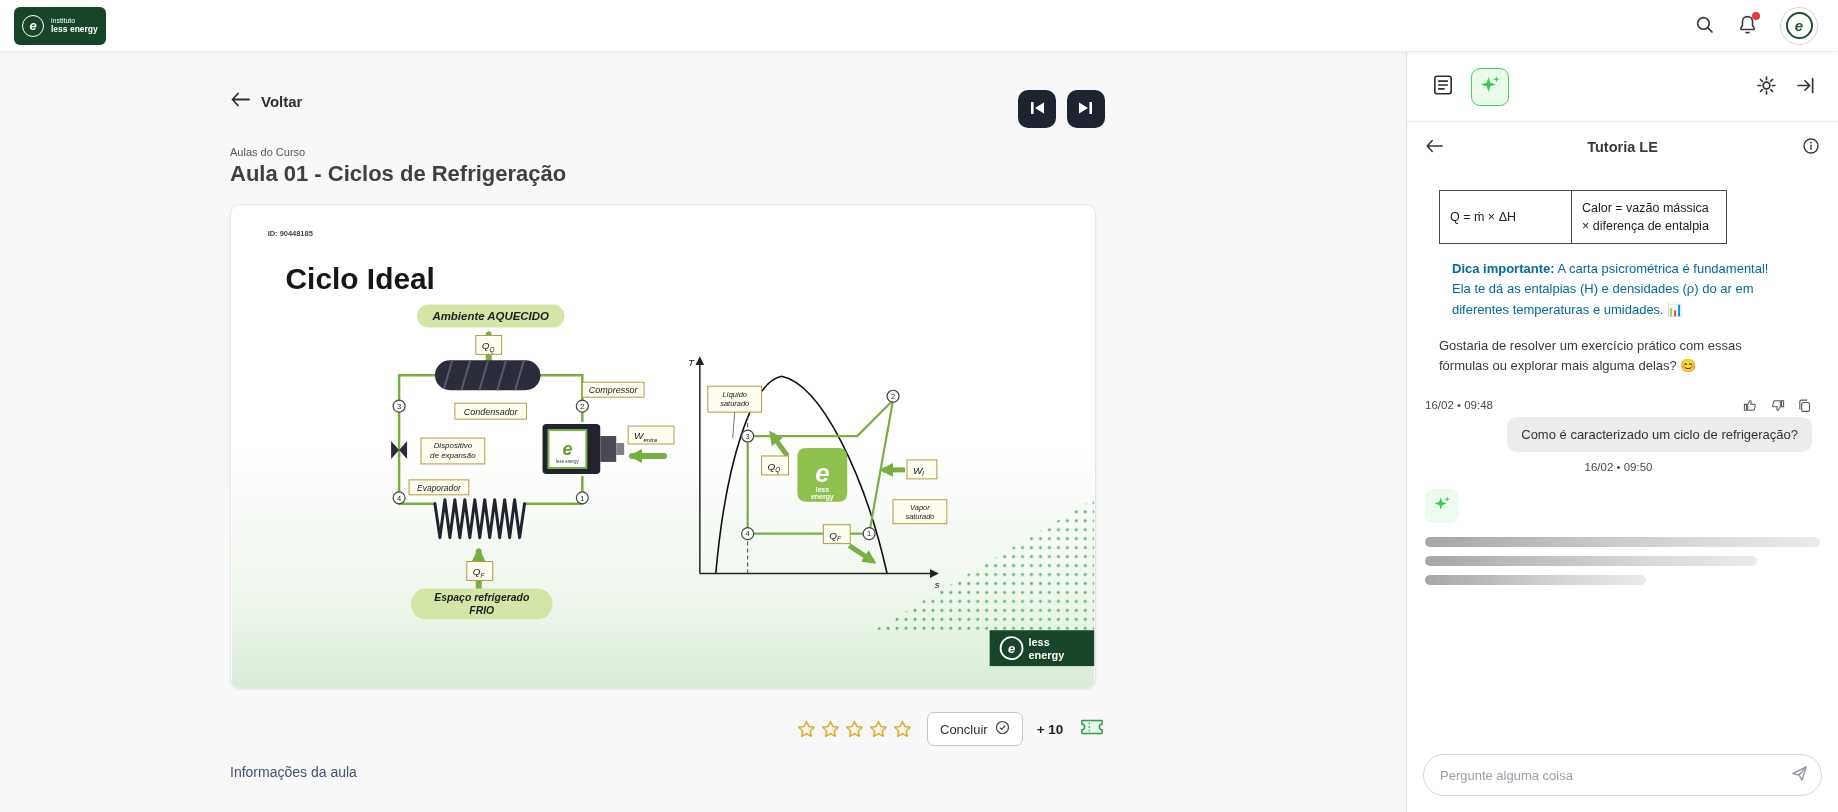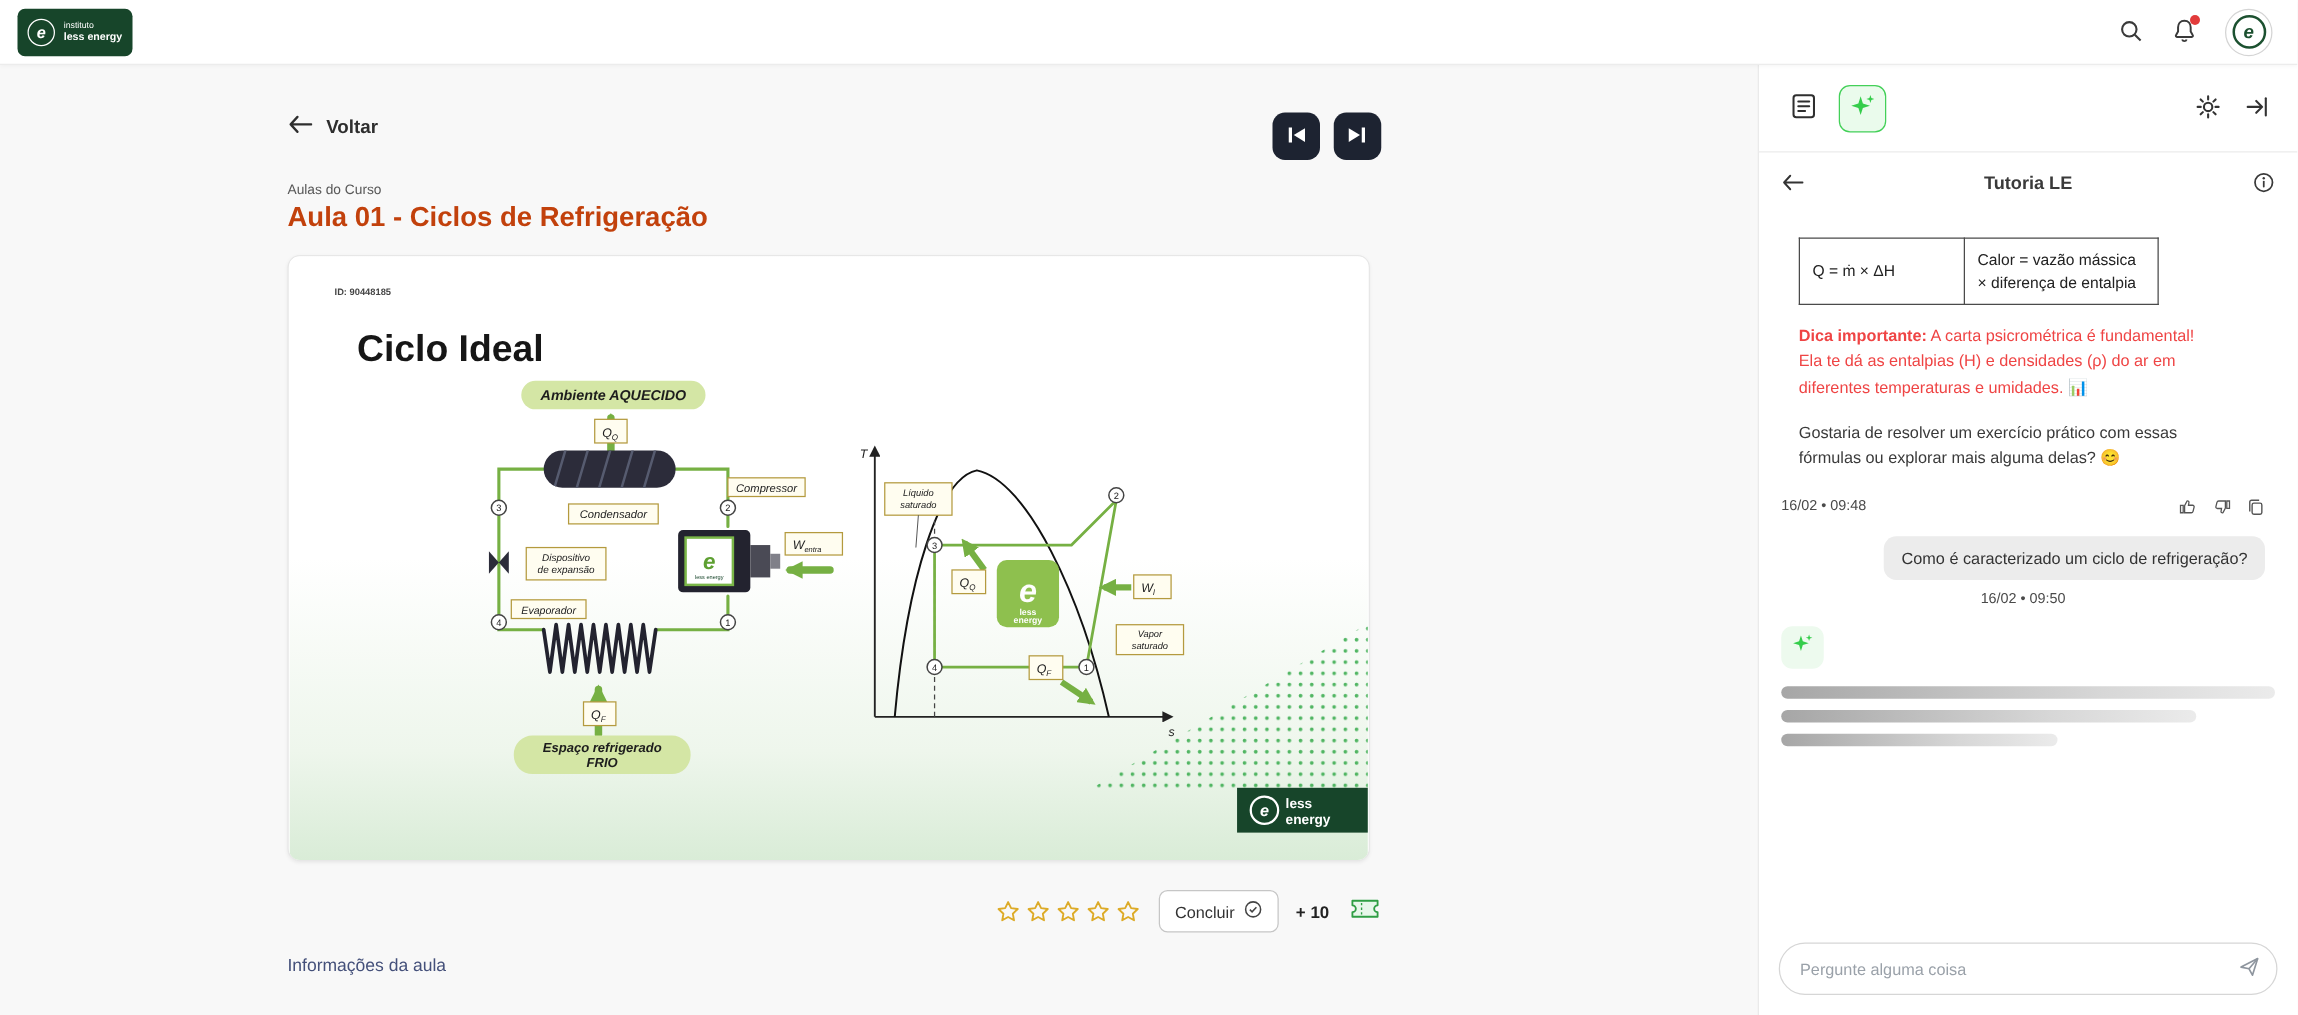--- a/index.html
+++ b/index.html
@@ -45,21 +45,21 @@
   .content { display:flex; height:760px; }
   .lesson { position:relative; flex:1; background:#f8f8f8; }
   .tutor { width:432px; background:#fff; border-left:1px solid #e3e3e3; display:flex; flex-direction:column; }
   
   .back-link { position:absolute; left:230px; top:40px; display:flex; align-items:center; gap:11px;
     font-size:15px; font-weight:bold; color:#2e2e2e; cursor:pointer; }
   .nav-buttons { position:absolute; left:1018px; top:38px; display:flex; gap:11px; }
   .nav-btn { width:38px; height:38px; background:#1d2331; border:none; border-radius:10px;
     display:flex; align-items:center; justify-content:center; cursor:pointer; }
   .breadcrumb { position:absolute; left:230px; top:94px; font-size:11px; color:#575757; }
-  .lesson-title { position:absolute; left:230px; top:109px; margin:0; font-size:22px; font-weight:bold; color:#c2410c; }
+  .lesson-title { position:absolute; left:230px; top:109px; margin:0; font-size:22px; font-weight:bold; color:#404040; }
   .slide-card { position:absolute; left:230px; top:152px; width:866px; height:485px; background:#fff;
     border:1px solid #e7e7e7; border-radius:10px; overflow:hidden; box-shadow:0 1px 3px rgba(0,0,0,.06); }
   .actions-row { position:absolute; left:796px; top:660px; display:flex; align-items:center; gap:14px; }
   .stars { display:flex; gap:3px; }
   .star-btn { background:none; border:none; padding:0; cursor:pointer; display:flex; }
   .concluir-btn { display:flex; align-items:center; gap:7px; height:32px; padding:16px 12px; background:#fff;
     border:1px solid #c6c6c6; border-radius:7px; font-size:13px; color:#333; cursor:pointer;
     font-family:"Liberation Sans", sans-serif; }
   .points-label { font-size:13.5px; font-weight:bold; color:#222; }
   .info-link { position:absolute; left:230px; top:712px; font-size:14px; color:#44507a; cursor:pointer; text-decoration:none; }
@@ -69,25 +69,25 @@
   .sparkle-btn { width:38px; height:38px; background:#eafbec; border:1.5px solid #43d058; border-radius:9px;
     display:flex; align-items:center; justify-content:center; cursor:pointer; }
   .toolbar-right { margin-left:auto; display:flex; align-items:center; gap:18px; }
   .tutor-header { height:50px; display:flex; align-items:center; padding:0 18px; flex:0 0 auto;gap:38px; }
   .tutor-title { flex:1; text-align:center; font-size:14.5px; font-weight:bold; color:#3a3a3a; }
   .chat { flex:1; padding:10px 18px 0 18px; overflow:hidden; }
   .formula-table { border-collapse:collapse; margin:8px 0 0 14px; width:288px; }
   .formula-table td { border:1px solid #4a4a4a; padding:8px 10px; font-size:12.5px; color:#222;
     vertical-align:middle; line-height:1.45; }
   .formula-table td.c1 { width:132px; }
-  .tip { margin:15px 0 0 14px; width:332px; font-size:13px; color:#ef4444; line-height:1.55; }
+  .tip { margin:15px 0 0 27px; width:332px; font-size:13px; color:#0369a1; line-height:1.55; }
   .question { margin:16px 0 0 14px; width:332px; font-size:13px; color:#3a3a3a; line-height:1.55; }
   .msg-meta { display:flex; align-items:center; margin-top:22px; padding-right:8px; font-size:11.5px; color:#4a4a4a; }
   .feedback { margin-left:auto; display:flex; gap:12px; }
-  .user-row { display:flex; justify-content:flex-end; margin-top:16px; padding-right:8px; }
+  .user-row { display:flex; justify-content:flex-end; margin-top:4px; padding-right:8px; }
   .user-bubble { background:#ececec; border-radius:10px; padding:10px 14px; font-size:13px; color:#333; max-width:330px; }
   .user-time { text-align:center; font-size:11.5px; color:#4a4a4a; margin-top:9px; padding-right:8px; }
   .loading { margin-top:16px; }
   .bot-avatar { width:34px; height:34px; background:#edfaee; border-radius:9px; display:flex;
     align-items:center; justify-content:center; }
   .skel { height:10px; border-radius:6px; background:linear-gradient(90deg,#a6a6a6,#d7d7d7 65%,#ebebeb);
     margin-top:9px; }
   .skel.w1 { width:100%; margin-top:14px; }
   .skel.w2 { width:84%; }
   .skel.w3 { width:56%; }

